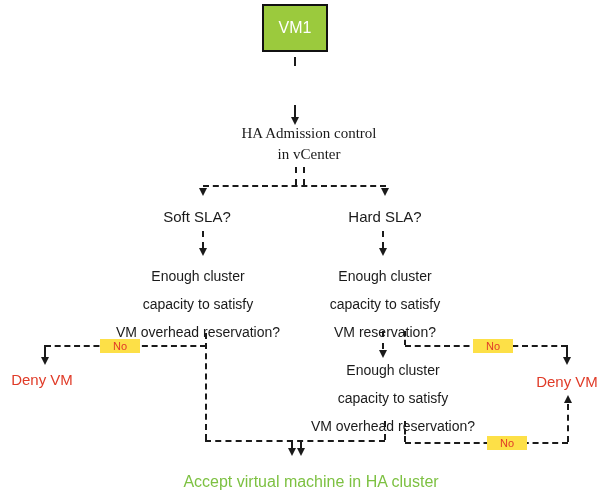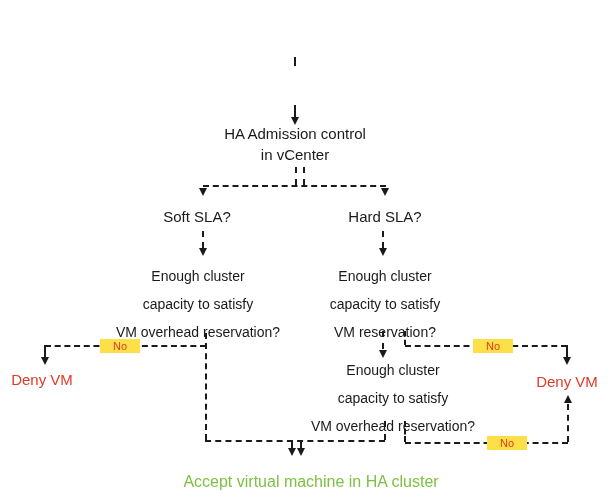--- a/index.html
+++ b/index.html
@@ -30,28 +30,31 @@
   .vmbox{position:absolute;left:262px;top:4px;width:62px;height:44px;
          background:var(--vm-box-fill);border:2px solid var(--vm-box-border);
          display:flex;align-items:center;justify-content:center;
          color:#ffffff;font-size:16px;}
 </style>
 </head>
 <body>
 
 <div class="stage">
 
+  <div class="vmbox">
+    <span>VM1</span>
+  </div>
 
   <div class="vline" style="left:294px;top:57px;height:9px;"></div>
 
 
   <div class="vline" style="left:294px;top:105px;height:12px;"></div>
   <div class="arr-d" style="left:291px;top:117px;"></div>
 
-  <div class="txt" style="left:210px;top:123px;width:170px;line-height:21px;">HA Admission control
+  <div class="txt" style="left:224px;top:123px;width:170px;line-height:21px;font-family:Liberation Serif, serif;">HA Admission control
 in vCenter</div>
 
   <div class="vline" style="left:295px;top:167px;height:18px;"></div>
   <div class="vline" style="left:303px;top:167px;height:18px;"></div>
 
   <div class="hline" style="left:203px;top:185px;width:183px;"></div>
   <div class="arr-d" style="left:199px;top:188px;"></div>
   <div class="arr-d" style="left:381px;top:188px;"></div>
 
   <div class="txt" style="left:142px;top:207px;width:110px;">Soft SLA?</div>

